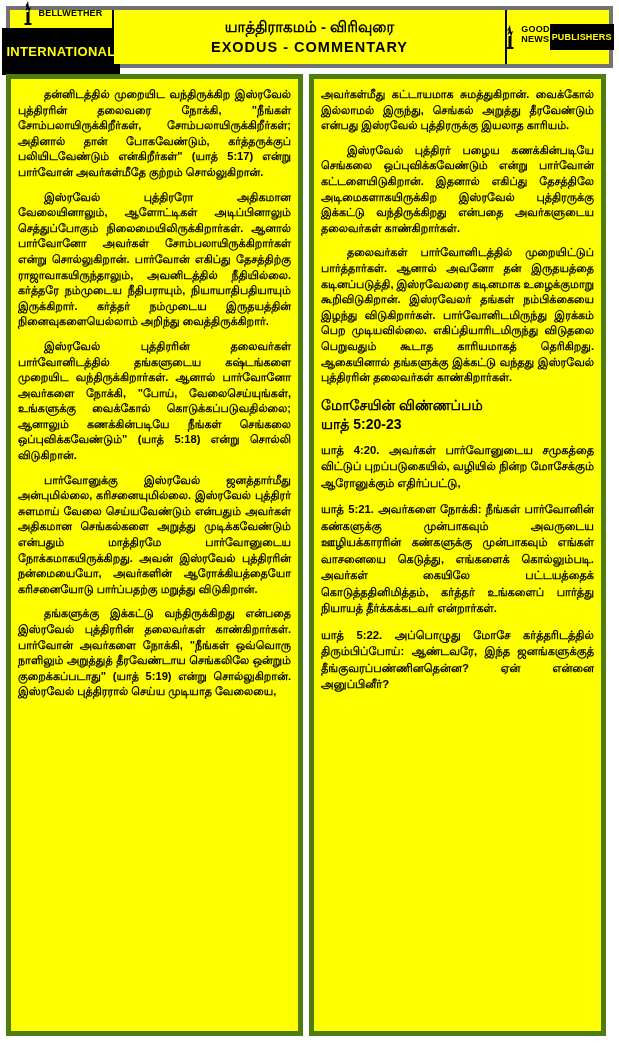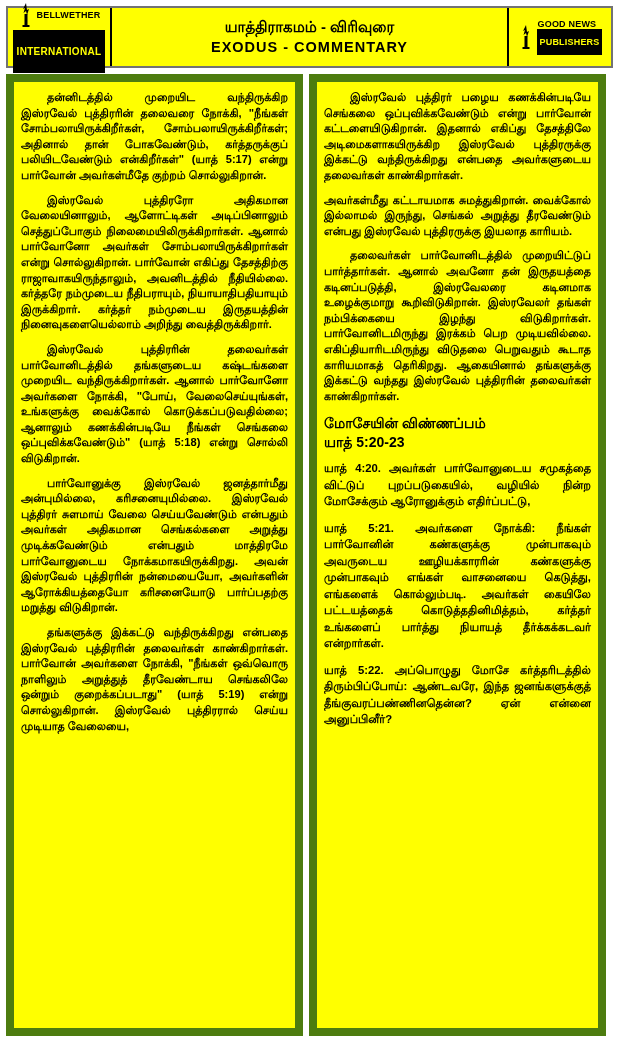--- a/index.html
+++ b/index.html
@@ -17,21 +17,21 @@
     width: 619px;
     height: 1044px;
     background: #ffffff;
     box-sizing: border-box;
     padding: 6px;
   }
   
   .header {
     display: flex;
     align-items: stretch;
-    border: 2px solid #737373;
+    border: 4px solid #737373;
     background: #0ea5e9;
     height: 62px;
     box-sizing: border-box;
   }
   .logo-box {
     width: 104px;
     border-right: 2px solid #000;
     box-sizing: border-box;
     display: flex;
     flex-direction: column;
@@ -61,28 +61,28 @@
     font-weight: bold;
     letter-spacing: 0.2px;
     color: #000;
     line-height: 10px;
     text-align: left;
   }
   .logo-band {
     margin-top: 2px;
     background: #000;
     color: #ffff00;
-    font-size: 10px;
+    font-size: 13px;
     font-weight: bold;
     padding: 16px 4px;
     letter-spacing: 0.3px;
   }
   .logo-stack {
     display: flex;
-    flex-direction: column;
+    flex-direction: row;
     align-items: flex-start;
     line-height: 10px;
   }
   .logo-stack .l2 {
     background: #000;
     color: #ffff00;
     padding: 8px 2px;
   }
   .title-box {
     flex: 1;
@@ -108,21 +108,21 @@
   }
   
   .body-area {
     margin-top: 6px;
     display: flex;
     gap: 6px;
     height: 962px;
   }
   .col {
     width: 297px;
-    border: 8px solid #4d7c0f;
+    border: 5px solid #4d7c0f;
     background: #ffff00;
     box-sizing: border-box;
     padding: 8px 7px;
     overflow: hidden;
   }
   p.para {
     margin: 0 0 9px 0;
     font-size: 11.1px;
     line-height: 15.6px;
     color: #000;
@@ -199,22 +199,22 @@
 
     <div class="col">
       <p class="para">தன்னிடத்தில் முறையிட வந்திருக்கிற இஸ்ரவேல் புத்திரரின் தலைவரை நோக்கி, "நீங்கள் சோம்பலாயிருக்கிறீர்கள், சோம்பலாயிருக்கிறீர்கள்; அதினால் தான் போகவேண்டும், கர்த்தருக்குப் பலியிடவேண்டும் என்கிறீர்கள்" (யாத் 5:17) என்று பார்வோன் அவர்கள்மீதே குற்றம் சொல்லுகிறான்.</p>
       <p class="para">இஸ்ரவேல் புத்திரரோ அதிகமான வேலையினாலும், ஆளோட்டிகள் அடிப்பினாலும் செத்துப்போகும் நிலைமையிலிருக்கிறார்கள். ஆனால் பார்வோனோ அவர்கள் சோம்பலாயிருக்கிறார்கள் என்று சொல்லுகிறான். பார்வோன் எகிப்து தேசத்திற்கு ராஜாவாகயிருந்தாலும், அவனிடத்தில் நீதியில்லை. கர்த்தரே நம்முடைய நீதிபராயும், நியாயாதிபதியாயும் இருக்கிறார். கர்த்தர் நம்முடைய இருதயத்தின் நினைவுகளையெல்லாம் அறிந்து வைத்திருக்கிறார்.</p>
       <p class="para">இஸ்ரவேல் புத்திரரின் தலைவர்கள் பார்வோனிடத்தில் தங்களுடைய கஷ்டங்களை முறையிட வந்திருக்கிறார்கள். ஆனால் பார்வோனோ அவர்களை நோக்கி, "போய், வேலைசெய்யுங்கள், உங்களுக்கு வைக்கோல் கொடுக்கப்படுவதில்லை; ஆனாலும் கணக்கின்படியே நீங்கள் செங்கலை ஒப்புவிக்கவேண்டும்" (யாத் 5:18) என்று சொல்லி விடுகிறான்.</p>
       <p class="para">பார்வோனுக்கு இஸ்ரவேல் ஜனத்தார்மீது அன்புமில்லை, கரிசனையுமில்லை. இஸ்ரவேல் புத்திரர் சுளமாய் வேலை செய்யவேண்டும் என்பதும் அவர்கள் அதிகமான செங்கல்களை அறுத்து முடிக்கவேண்டும் என்பதும் மாத்திரமே பார்வோனுடைய நோக்கமாகயிருக்கிறது. அவன் இஸ்ரவேல் புத்திரரின் நன்மையையோ, அவர்களின் ஆரோக்கியத்தையோ கரிசனையோடு பார்ப்பதற்கு மறுத்து விடுகிறான்.</p>
       <p class="para">தங்களுக்கு இக்கட்டு வந்திருக்கிறது என்பதை இஸ்ரவேல் புத்திரரின் தலைவர்கள் காண்கிறார்கள். பார்வோன் அவர்களை நோக்கி, "நீங்கள் ஒவ்வொரு நாளிலும் அறுத்துத் தீரவேண்டாய செங்கலிலே ஒன்றும் குறைக்கப்படாது" (யாத் 5:19) என்று சொல்லுகிறான். இஸ்ரவேல் புத்திரரால் செய்ய முடியாத வேலையை,</p>
     </div>
 
     <div class="col">
+      <p class="para noind">அவர்கள்மீது கட்டாயமாக சுமத்துகிறான். வைக்கோல் இல்லாமல் இருந்து, செங்கல் அறுத்து தீரவேண்டும் என்பது இஸ்ரவேல் புத்திரருக்கு இயலாத காரியம்.</p>
       <p class="para">இஸ்ரவேல் புத்திரர் பழைய கணக்கின்படியே செங்கலை ஒப்புவிக்கவேண்டும் என்று பார்வோன் கட்டளையிடுகிறான். இதனால் எகிப்து தேசத்திலே அடிமைகளாகயிருக்கிற இஸ்ரவேல் புத்திரருக்கு இக்கட்டு வந்திருக்கிறது என்பதை அவர்களுடைய தலைவர்கள் காண்கிறார்கள்.</p>
-      <p class="para noind">அவர்கள்மீது கட்டாயமாக சுமத்துகிறான். வைக்கோல் இல்லாமல் இருந்து, செங்கல் அறுத்து தீரவேண்டும் என்பது இஸ்ரவேல் புத்திரருக்கு இயலாத காரியம்.</p>
       <p class="para">தலைவர்கள் பார்வோனிடத்தில் முறையிட்டுப் பார்த்தார்கள். ஆனால் அவனோ தன் இருதயத்தை கடினப்படுத்தி, இஸ்ரவேலரை கடினமாக உழைக்குமாறு கூறிவிடுகிறான். இஸ்ரவேலர் தங்கள் நம்பிக்கையை இழந்து விடுகிறார்கள். பார்வோனிடமிருந்து இரக்கம் பெற முடியவில்லை. எகிப்தியாரிடமிருந்து விடுதலை பெறுவதும் கூடாத காரியமாகத் தெரிகிறது. ஆகையினால் தங்களுக்கு இக்கட்டு வந்தது இஸ்ரவேல் புத்திரரின் தலைவர்கள் காண்கிறார்கள்.</p>
 
       <div class="sec-title">
         <div>மோசேயின் விண்ணப்பம்</div>
         <div>யாத் 5:20-23</div>
       </div>
 
       <p class="verse">யாத் 4:20. அவர்கள் பார்வோனுடைய சமுகத்தை விட்டுப் புறப்படுகையில், வழியில் நின்ற மோசேக்கும் ஆரோனுக்கும் எதிர்ப்பட்டு,</p>
       <p class="verse">யாத் 5:21. அவர்களை நோக்கி: நீங்கள் பார்வோனின் கண்களுக்கு முன்பாகவும் அவருடைய ஊழியக்காரரின் கண்களுக்கு முன்பாகவும் எங்கள் வாசனையை கெடுத்து, எங்களைக் கொல்லும்படி. அவர்கள் கையிலே பட்டயத்தைக் கொடுத்ததினிமித்தம், கர்த்தர் உங்களைப் பார்த்து நியாயத் தீர்க்கக்கடவர் என்றார்கள்.</p>
       <p class="verse">யாத் 5:22. அப்பொழுது மோசே கர்த்தரிடத்தில் திரும்பிப்போய்: ஆண்டவரே, இந்த ஜனங்களுக்குத் தீங்குவரப்பண்ணினதென்ன? ஏன் என்னை அனுப்பினீர்?</p>

